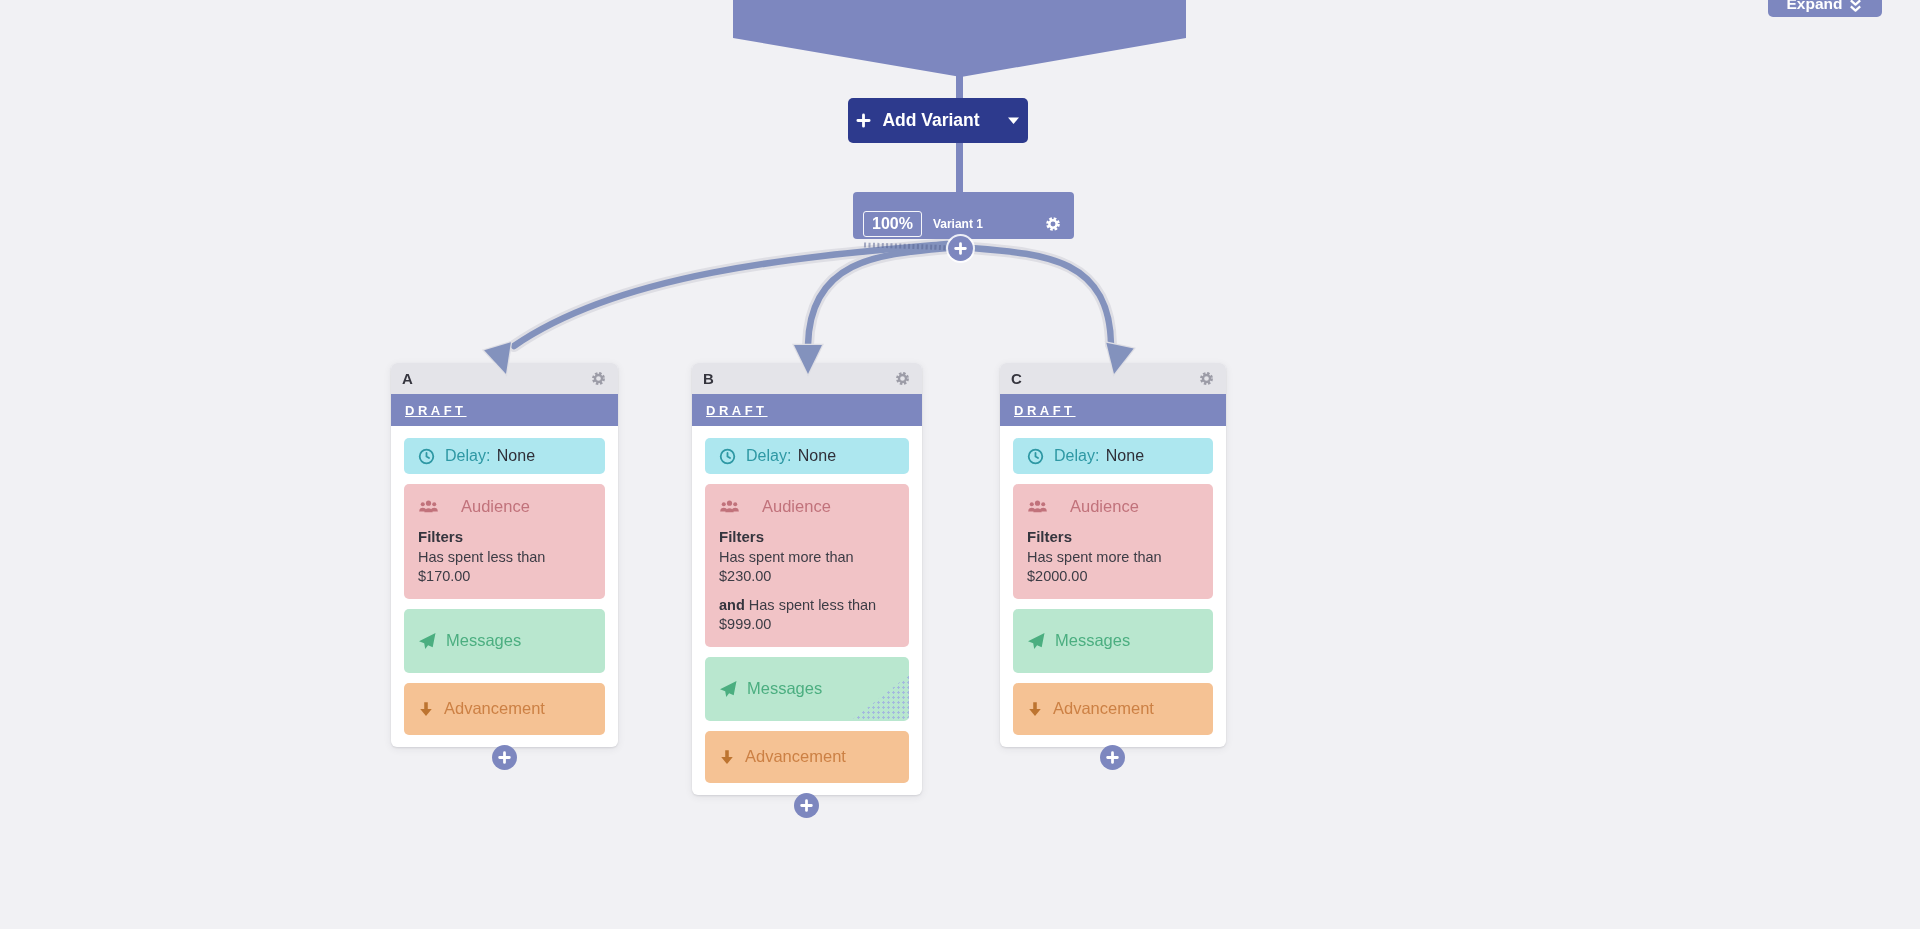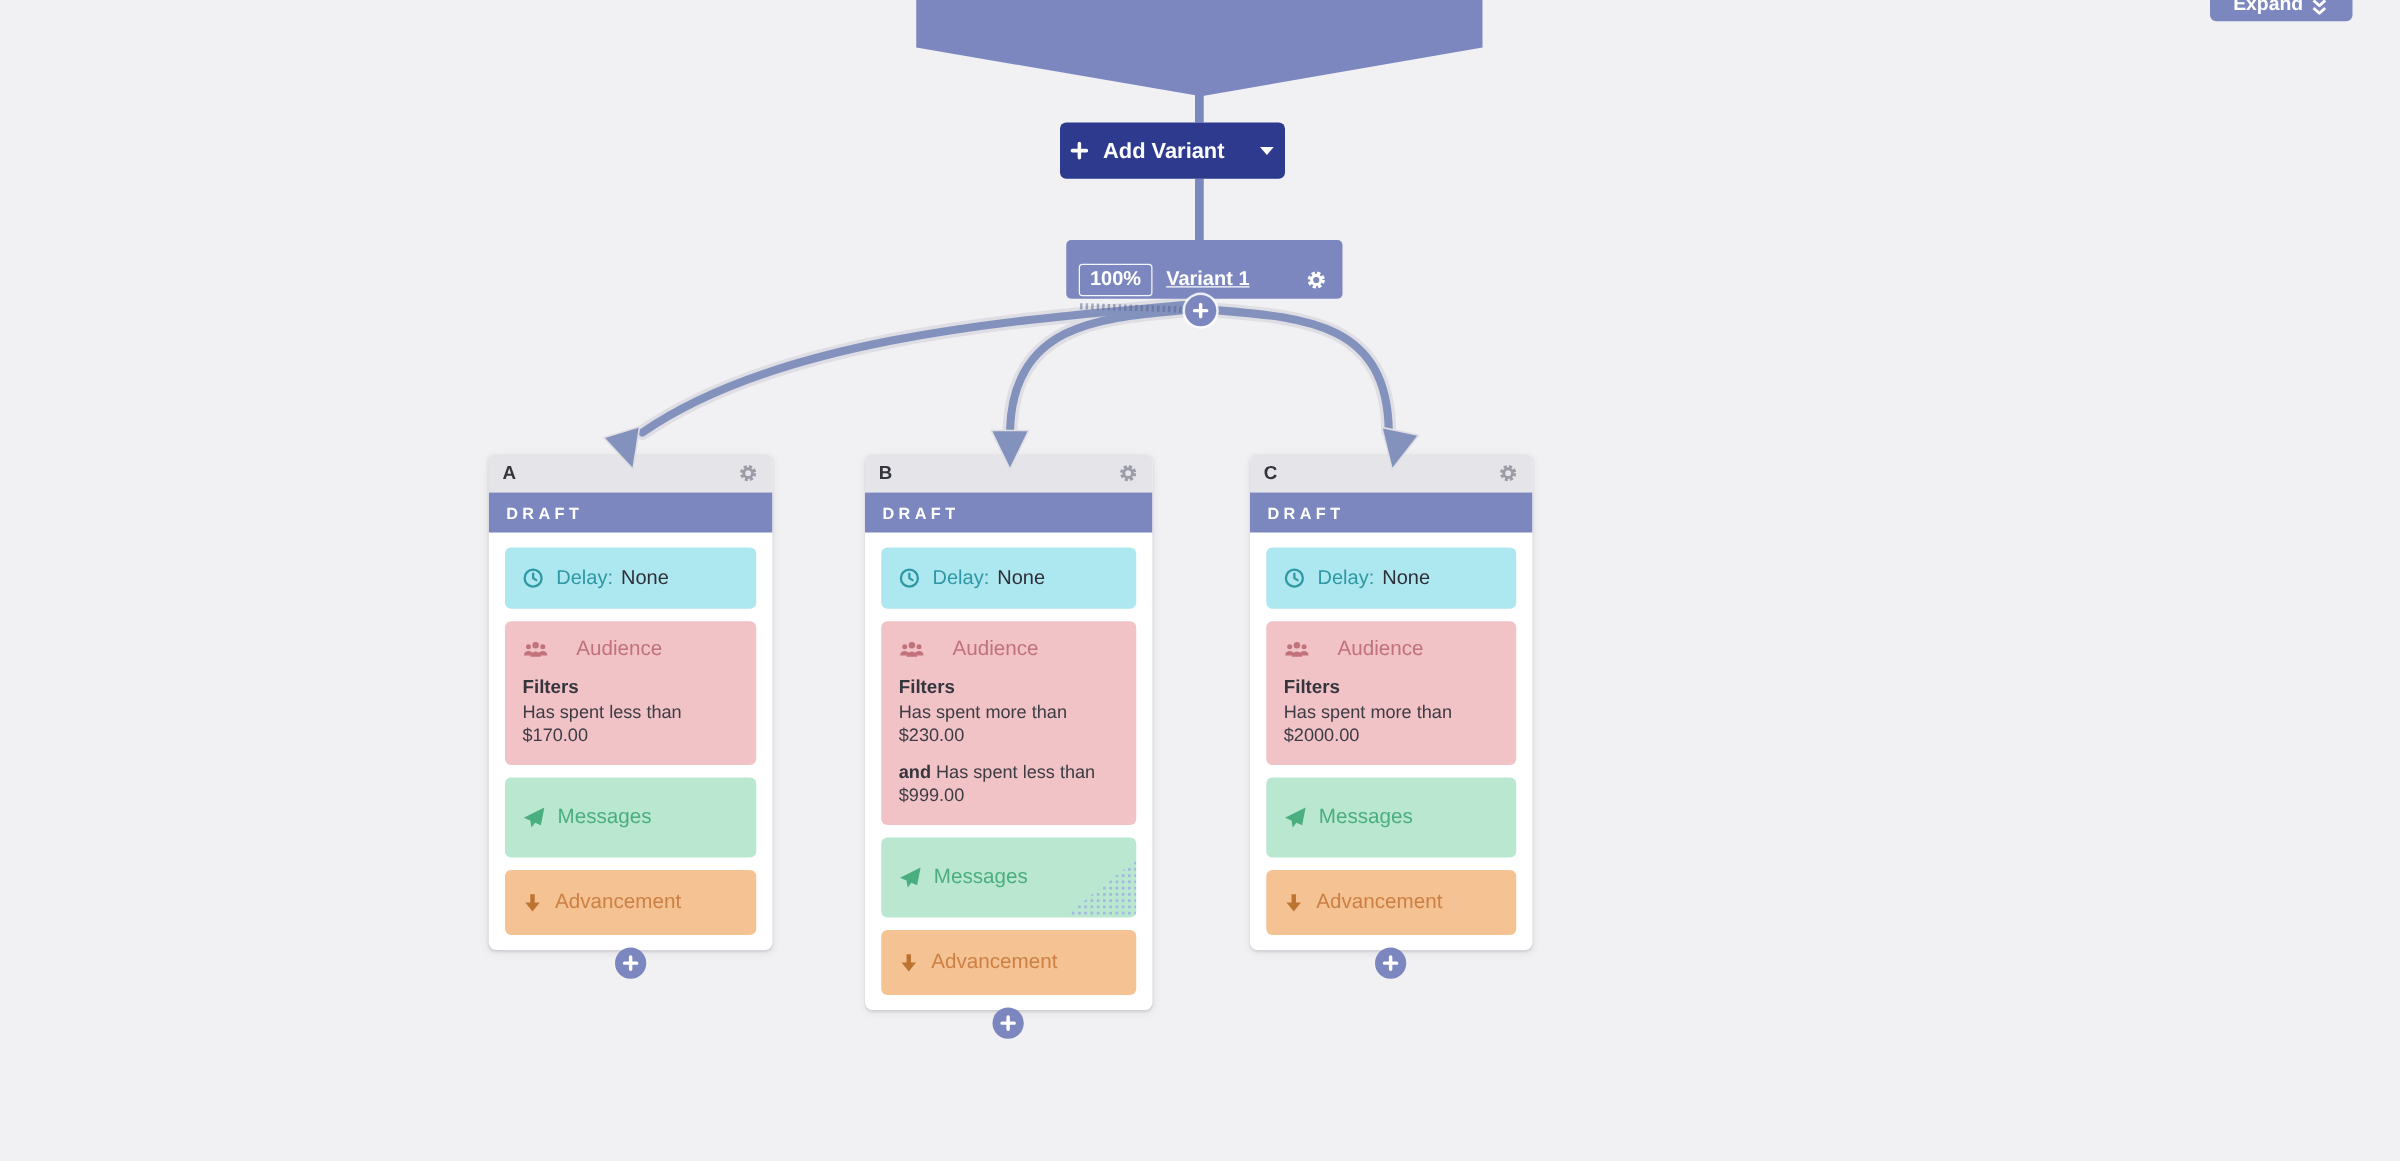--- a/index.html
+++ b/index.html
@@ -31,21 +31,21 @@
   .variant-badge{
     position:absolute;left:853px;top:192px;width:221px;height:47px;
     background:var(--accent);border-radius:4px;color:#fff;
     display:flex;align-items:center;padding:17px 12px 0 10px;box-sizing:border-box;
     gap:11px;z-index:5;
   }
   .pct-box{
     border:1.5px solid rgba(255,255,255,.92);border-radius:3px;
     padding:3px 8px;font-size:16px;font-weight:bold;
   }
-  .variant-name{font-size:16px;font-weight:bold;text-decoration:underline;}
+  .variant-name{font-size:12px;font-weight:bold;}
   .variant-badge .gear{margin-left:auto;}
   
   .plus-circle{
     width:25px;height:25px;border-radius:50%;
     background:var(--accent);display:flex;align-items:center;justify-content:center;
     cursor:pointer;border:none;padding:0;
   }
   .top-plus{position:absolute;left:948px;top:236px;z-index:6;box-shadow:0 0 0 2px rgba(255,255,255,.85);}
   
   .arrows{position:absolute;left:0;top:0;z-index:4;pointer-events:none;}
@@ -56,27 +56,27 @@
     box-shadow:0 1px 2px rgba(40,40,60,.12),0 2px 8px rgba(40,40,60,.07);
   }
   .branch-header{
     height:31px;background:#e4e4e9;display:flex;align-items:center;
     padding:0 11px;color:#35353e;
   }
   .branch-letter{font-size:15px;font-weight:bold;}
   .branch-header .gear{margin-left:auto;cursor:pointer;}
   .branch-draft{
     height:32px;background:var(--accent);color:#fff;display:flex;align-items:center;
-    padding:0 14px;font-size:13px;font-weight:bold;letter-spacing:3.5px;
+    padding:0 14px;font-size:13px;font-weight:bold;letter-spacing:3.5px;text-decoration:underline;
   }
   .branch-body{padding:12px 13px;display:flex;flex-direction:column;gap:10px;}
   .block{border-radius:5px;box-sizing:border-box;}
   .rowblock{display:flex;align-items:center;gap:10px;padding:0 14px;}
   .block-label{font-size:16.5px;}
-  .delay{height:49px;background:var(--delay-bg);color:var(--delay-accent);font-size:16px;}
+  .delay{height:36px;background:var(--delay-bg);color:var(--delay-accent);font-size:16px;}
   .delay-text{color:var(--delay-accent);}
   .delay-value{color:#2f2f38;margin-left:2px;}
   .audience{background:var(--audience-bg);padding:13px 14px 12px;}
   .aud-title{display:flex;align-items:center;gap:22px;color:var(--audience-accent);}
   .filters-heading{margin-top:12px;font-weight:bold;font-size:15px;color:#35353e;}
   .filter-lines{margin-top:3px;}
   .filter-line{font-size:14.5px;line-height:1.34;color:#3c3c45;}
   .filter-line + .filter-line{margin-top:9px;}
   .filter-line b{color:#35353e;}
   .messages{height:64px;background:var(--messages-bg);color:var(--messages-accent);position:relative;overflow:hidden;}

